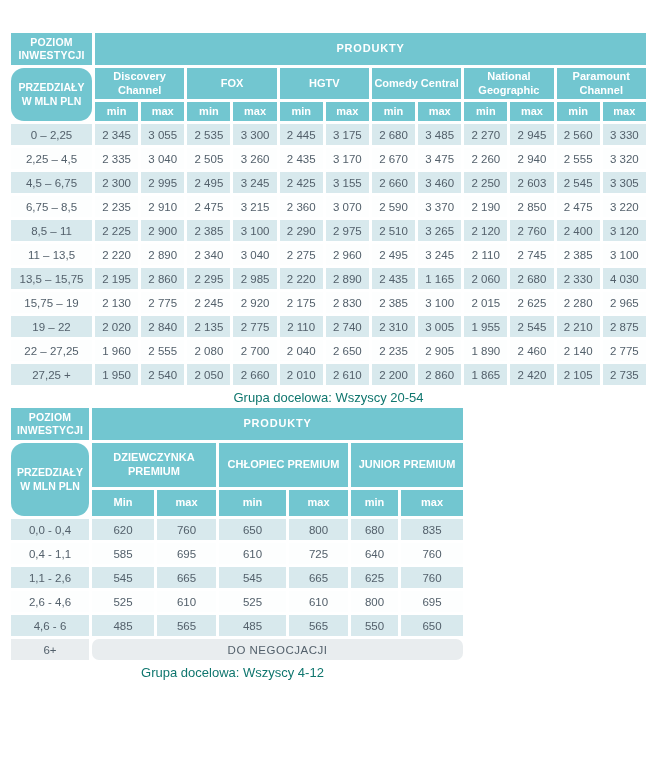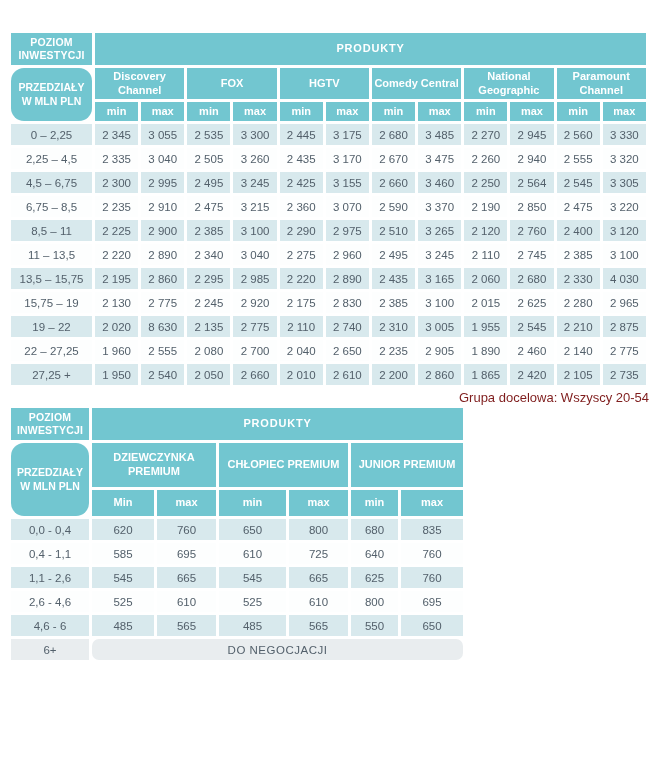--- a/index.html
+++ b/index.html
@@ -50,22 +50,22 @@
     color: #53606B;
     height: 19px;
     white-space: nowrap;
   }
   tr.shaded td { background: #D8E9ED; }
   tr.plain td { background: #FDFEFE; }
   tr.nego td { background: #E9EDEF; }
   td.nego-label { font-size: 11.5px; color: #53606B; letter-spacing: 0.5px; border-radius: 7px; }
   .tbl-footer {
     font-size: 13px;
-    color: #7f1d1d;
-    text-align: right;
+    color: #0f766e;
+    text-align: center;
     margin-top: 2px;
   }
   #footer1 { width: 641px; }
   #footer2 { width: 449px; }
   .section-title {
     margin-top: 47px;
     margin-bottom: 23px;
     font-size: 11.5px;
     font-weight: bold;
     color: #1E6274;
@@ -158,21 +158,21 @@
           <td class="range">4,5 – 6,75</td>
           <td class="val">2 300</td>
           <td class="val">2 995</td>
           <td class="val">2 495</td>
           <td class="val">3 245</td>
           <td class="val">2 425</td>
           <td class="val">3 155</td>
           <td class="val">2 660</td>
           <td class="val">3 460</td>
           <td class="val">2 250</td>
-          <td class="val">2 564</td>
+          <td class="val">2 603</td>
           <td class="val">2 545</td>
           <td class="val">3 305</td>
         </tr>
         <tr class="plain">
           <td class="range">6,75 – 8,5</td>
           <td class="val">2 235</td>
           <td class="val">2 910</td>
           <td class="val">2 475</td>
           <td class="val">3 215</td>
           <td class="val">2 360</td>
@@ -216,21 +216,21 @@
         </tr>
         <tr class="shaded">
           <td class="range">13,5 – 15,75</td>
           <td class="val">2 195</td>
           <td class="val">2 860</td>
           <td class="val">2 295</td>
           <td class="val">2 985</td>
           <td class="val">2 220</td>
           <td class="val">2 890</td>
           <td class="val">2 435</td>
-          <td class="val">3 165</td>
+          <td class="val">1 165</td>
           <td class="val">2 060</td>
           <td class="val">2 680</td>
           <td class="val">2 330</td>
           <td class="val">4 030</td>
         </tr>
         <tr class="plain">
           <td class="range">15,75 – 19</td>
           <td class="val">2 130</td>
           <td class="val">2 775</td>
           <td class="val">2 245</td>
@@ -240,21 +240,21 @@
           <td class="val">2 385</td>
           <td class="val">3 100</td>
           <td class="val">2 015</td>
           <td class="val">2 625</td>
           <td class="val">2 280</td>
           <td class="val">2 965</td>
         </tr>
         <tr class="shaded">
           <td class="range">19 – 22</td>
           <td class="val">2 020</td>
-          <td class="val">8 630</td>
+          <td class="val">2 840</td>
           <td class="val">2 135</td>
           <td class="val">2 775</td>
           <td class="val">2 110</td>
           <td class="val">2 740</td>
           <td class="val">2 310</td>
           <td class="val">3 005</td>
           <td class="val">1 955</td>
           <td class="val">2 545</td>
           <td class="val">2 210</td>
           <td class="val">2 875</td>
@@ -369,14 +369,15 @@
           <td class="val">565</td>
           <td class="val">550</td>
           <td class="val">650</td>
         </tr>
         <tr class="nego">
           <td class="range">6+</td>
           <td class="nego-label" colspan="6">DO NEGOCJACJI</td>
         </tr>
       </tbody>
   </table>
+  <div id="footer2" class="tbl-footer">Grupa docelowa: Wszyscy 4-12</div>
 
 </div>
 
 </body></html>

